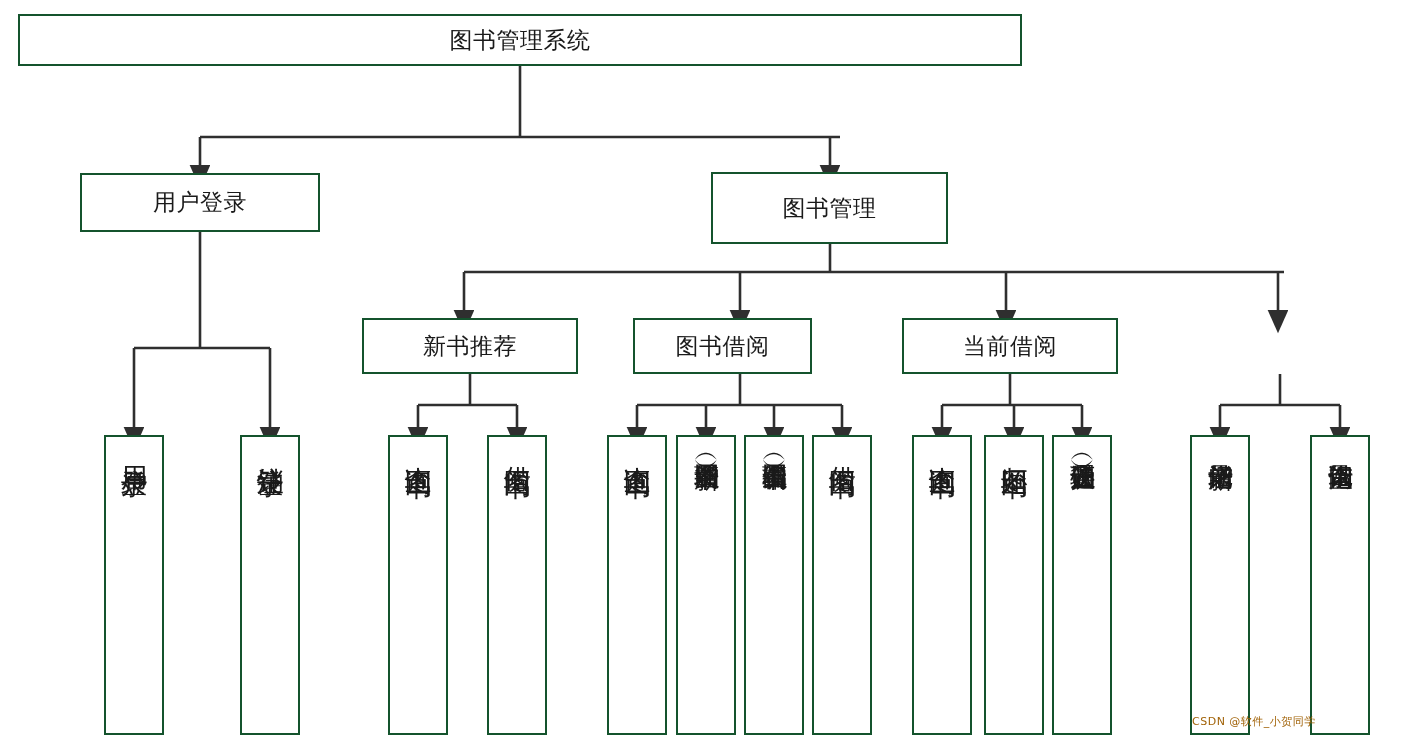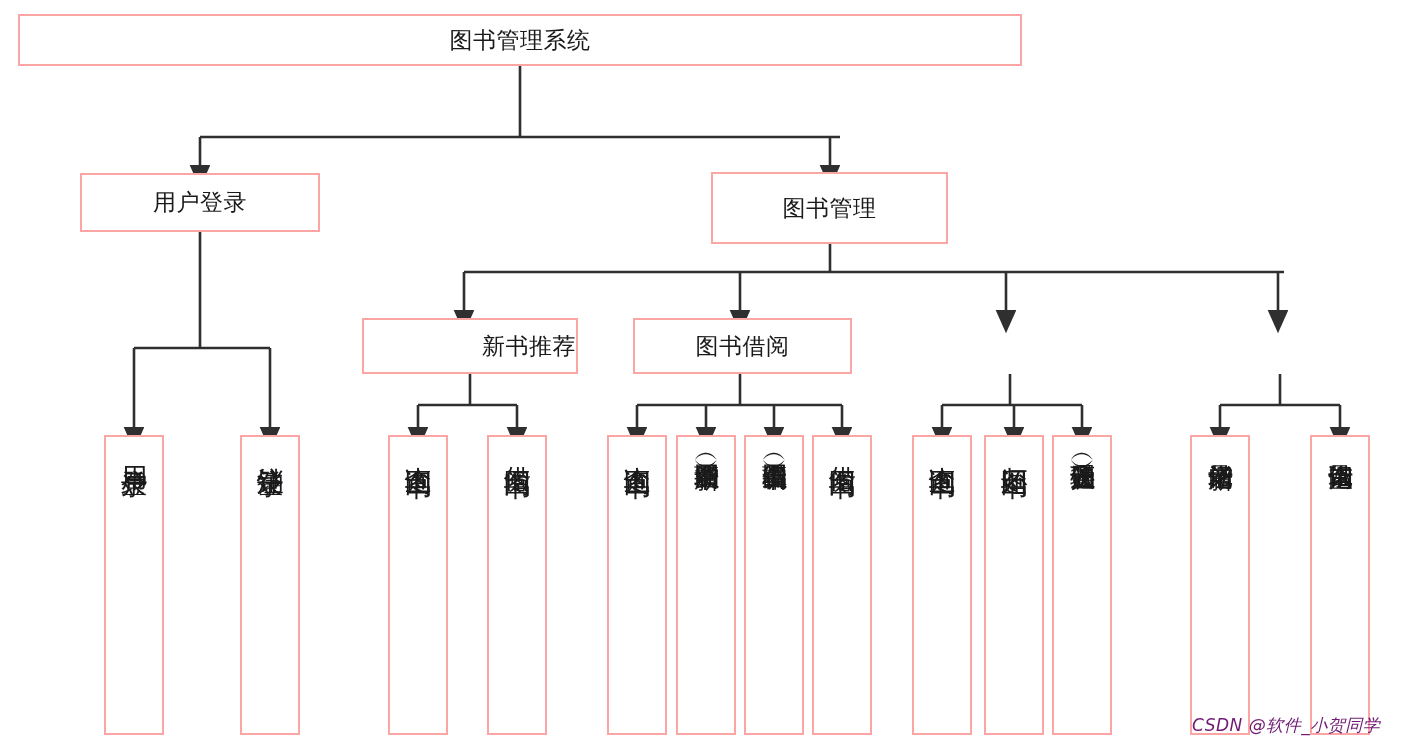--- a/index.html
+++ b/index.html
@@ -22,21 +22,21 @@
     position: absolute;
     left: 0;
     top: 0;
     width: 1405px;
     height: 747px;
     pointer-events: none;
   }
   .node {
     position: absolute;
     box-sizing: border-box;
-    border: 2px solid #fca5a5;
+    border: 2px solid #14532d;
     background: #ffffff;
     display: flex;
     align-items: center;
     justify-content: center;
     color: #1a1a1a;
     z-index: 2;
   }
   .node .lbl {
     display: block;
     text-align: center;
@@ -60,26 +60,25 @@
     font-size: 27px;
     letter-spacing: 2px;
     line-height: 1.05;
   }
   .node.vert.tight .lbl {
     font-size: 25px;
     letter-spacing: 0px;
   }
   .watermark {
     position: absolute;
-    font-size: 17px;
-    color: #701a75;
+    font-size: 11px;
+    color: #a16207;
     white-space: nowrap;
     z-index: 3;
     letter-spacing: 0.5px;
-    font-style: italic;
   }
 </style>
 </head>
 <body>
 
 <div id="canvas">
 
   <svg id="edges" viewBox="0 0 1405 747">
     <defs>
       <marker id="arrow" markerWidth="10" markerHeight="10" refX="1.2" refY="4" orient="auto" markerUnits="strokeWidth">
@@ -135,28 +134,31 @@
   </div>
 
   <div class="node horiz" style="left:80px; top:173px; width:240px; height:59px;">
     <span class="lbl">用户登录</span>
   </div>
 
   <div class="node horiz" style="left:711px; top:172px; width:237px; height:72px;">
     <span class="lbl">图书管理</span>
   </div>
 
-  <div class="node horiz" style="left:362px; top:318px; width:216px; height:56px;justify-content:flex-end;">
+  <div class="node horiz" style="left:362px; top:318px; width:216px; height:56px;">
     <span class="lbl">新书推荐</span>
   </div>
 
-  <div class="node horiz" style="left:633px; top:318px; width:219px; height:56px;">
+  <div class="node horiz" style="left:633px; top:318px; width:179px; height:56px;">
     <span class="lbl">图书借阅</span>
   </div>
 
+  <div class="node horiz" style="left:902px; top:318px; width:216px; height:56px;">
+    <span class="lbl">当前借阅</span>
+  </div>
 
 
   <div class="node vert" style="left:104px; top:435px; width:60px; height:300px;">
     <span class="lbl">用户登录</span>
   </div>
 
   <div class="node vert" style="left:240px; top:435px; width:60px; height:300px;">
     <span class="lbl">注销登录</span>
   </div>
 

